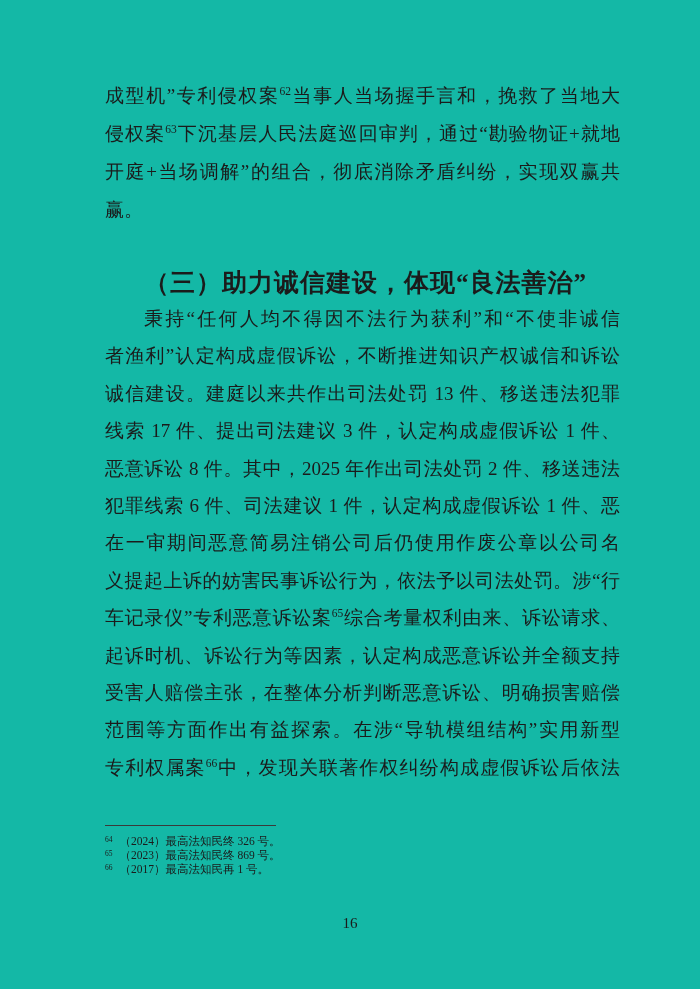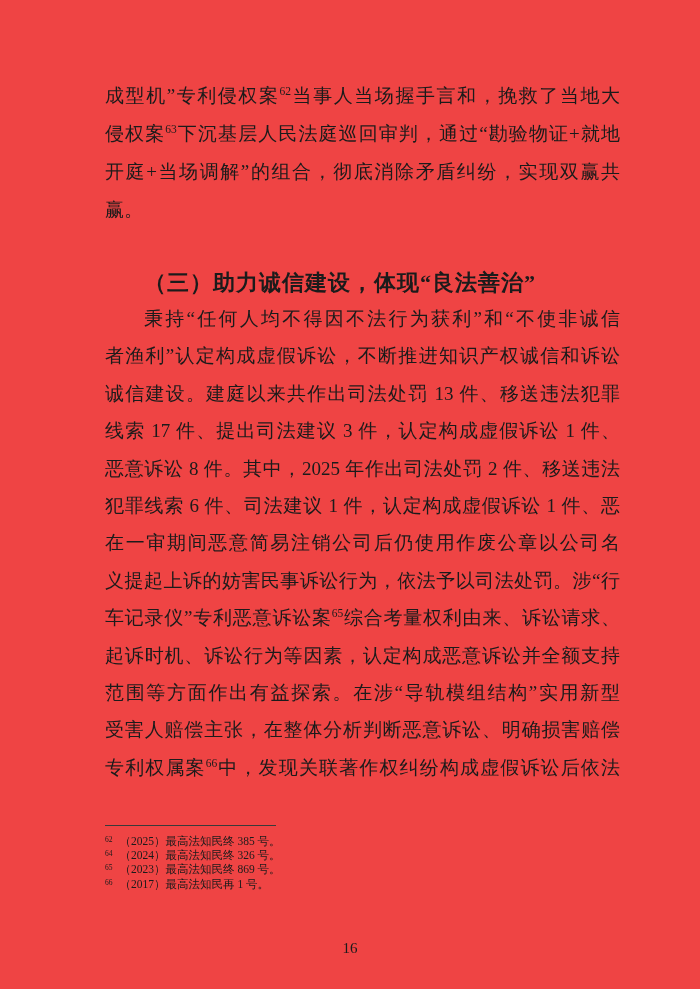--- a/index.html
+++ b/index.html
@@ -4,21 +4,21 @@
 <style>
   html, body {
     margin: 0;
     padding: 0;
     background: #ffffff;
   }
   .page {
     position: relative;
     width: 700px;
     height: 989px;
-    background: #ef4444;
+    background: #14b8a6;
     overflow: hidden;
     font-family: "Liberation Serif", "DejaVu Serif", serif;
     color: #1b1b1b;
   }
   .textblock {
     position: absolute;
     left: 105px;
     width: 515px;
     font-size: 19px;
   }
@@ -33,21 +33,21 @@
   }
   #para1 {
     top: 77px;
     line-height: 38px;
   }
   #heading {
     position: absolute;
     left: 105px;
     top: 269px;
     width: 515px;
-    font-size: 22px;
+    font-size: 25px;
     font-weight: bold;
     line-height: 27px;
     text-indent: 39px;
     letter-spacing: 1px;
   }
   #para2 {
     top: 300px;
     line-height: 37.4px;
   }
   #para2 .tline:first-child {
@@ -86,21 +86,20 @@
     margin-right: 7px;
   }
   .page-number {
     position: absolute;
     left: 0;
     top: 915px;
     width: 700px;
     text-align: center;
     font-size: 15px;
     color: #1b1b1b;
-    margin-top: 25px;
   }
 </style>
 </head>
 <body>
 
 <div class="page">
 
   <div id="para1" class="textblock">
       <div class="tline"><span class="seg">成型机”专利侵权案</span><span class="sup">62</span><span class="seg">当事人当场握手言和，挽救了当地大</span></div>
       <div class="tline"><span class="seg">侵权案</span><span class="sup">63</span><span class="seg">下沉基层人民法庭巡回审判，通过“勘验物证+就地</span></div>
@@ -114,29 +113,28 @@
       <div class="tline"><span class="seg">秉持“任何人均不得因不法行为获利”和“不使非诚信</span></div>
       <div class="tline"><span class="seg">者渔利”认定构成虚假诉讼，不断推进知识产权诚信和诉讼</span></div>
       <div class="tline"><span class="seg">诚信建设。建庭以来共作出司法处罚 13 件、移送违法犯罪</span></div>
       <div class="tline"><span class="seg">线索 17 件、提出司法建议 3 件，认定构成虚假诉讼 1 件、</span></div>
       <div class="tline"><span class="seg">恶意诉讼 8 件。其中，2025 年作出司法处罚 2 件、移送违法</span></div>
       <div class="tline"><span class="seg">犯罪线索 6 件、司法建议 1 件，认定构成虚假诉讼 1 件、恶</span></div>
       <div class="tline"><span class="seg">在一审期间恶意简易注销公司后仍使用作废公章以公司名</span></div>
       <div class="tline"><span class="seg">义提起上诉的妨害民事诉讼行为，依法予以司法处罚。涉“行</span></div>
       <div class="tline"><span class="seg">车记录仪”专利恶意诉讼案</span><span class="sup">65</span><span class="seg">综合考量权利由来、诉讼请求、</span></div>
       <div class="tline"><span class="seg">起诉时机、诉讼行为等因素，认定构成恶意诉讼并全额支持</span></div>
+      <div class="tline"><span class="seg">受害人赔偿主张，在整体分析判断恶意诉讼、明确损害赔偿</span></div>
       <div class="tline"><span class="seg">范围等方面作出有益探索。在涉“导轨模组结构”实用新型</span></div>
-      <div class="tline"><span class="seg">受害人赔偿主张，在整体分析判断恶意诉讼、明确损害赔偿</span></div>
       <div class="tline"><span class="seg">专利权属案</span><span class="sup">66</span><span class="seg">中，发现关联著作权纠纷构成虚假诉讼后依法</span></div>
     </div>
 
   <div class="footnote-sep"></div>
 
   <div id="footnotes">
-      <div class="tline"><span class="sup">62</span><span class="seg">（2025）最高法知民终 385 号。</span></div>
       <div class="tline"><span class="sup">64</span><span class="seg">（2024）最高法知民终 326 号。</span></div>
       <div class="tline"><span class="sup">65</span><span class="seg">（2023）最高法知民终 869 号。</span></div>
       <div class="tline no-just"><span class="sup">66</span><span class="seg">（2017）最高法知民再 1 号。</span></div>
     </div>
 
   <div class="page-number">16</div>
 
 </div>
 
 </body></html>

